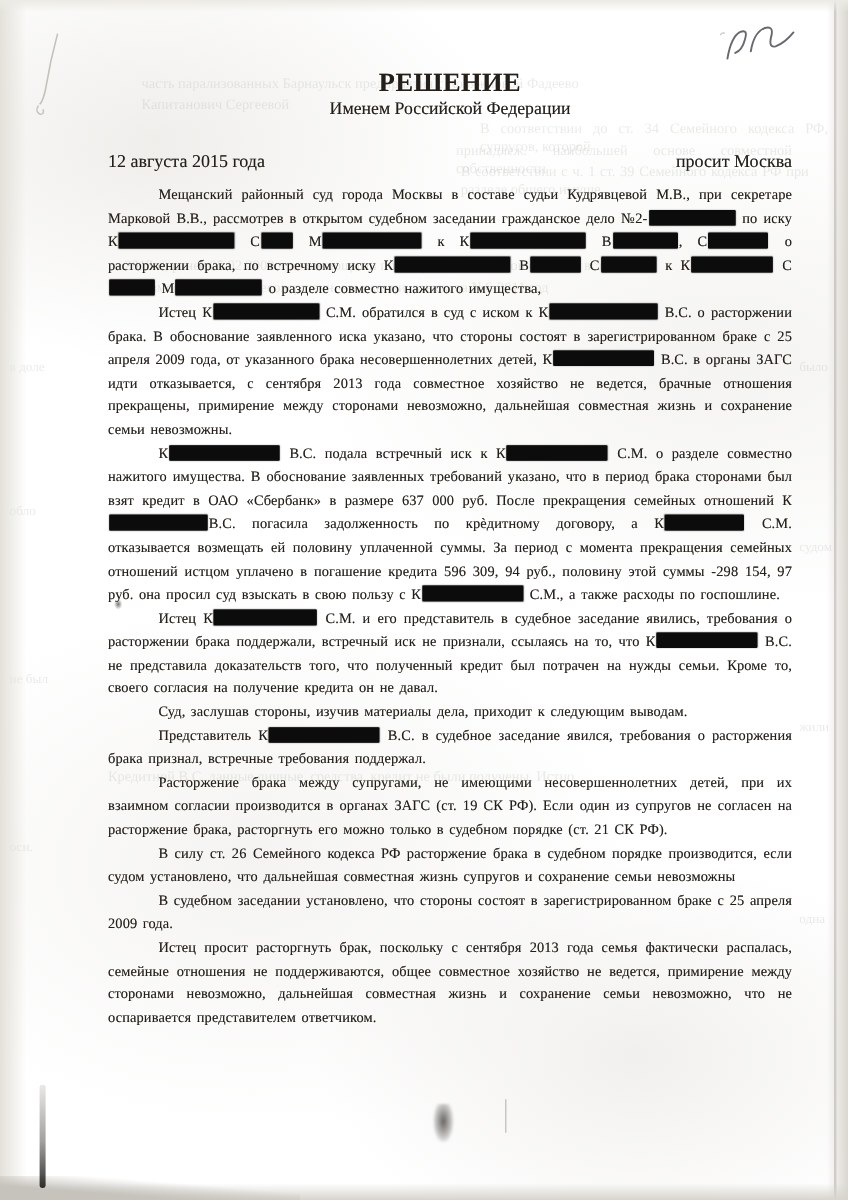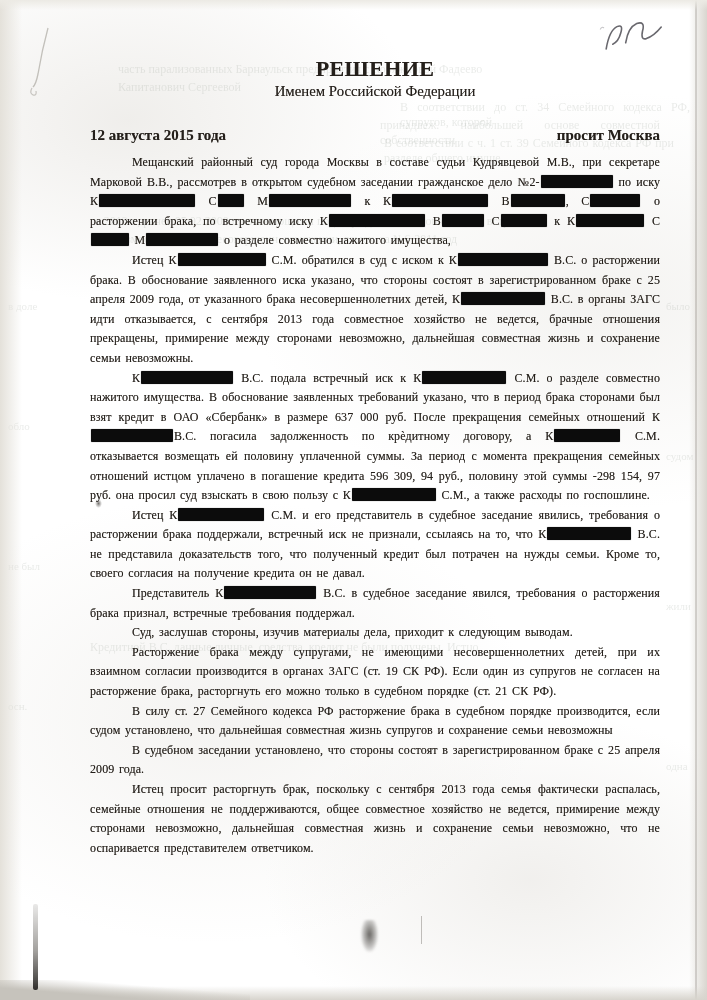--- a/index.html
+++ b/index.html
@@ -50,21 +50,21 @@
   .bleed-layer{position:absolute;inset:0;z-index:1;pointer-events:none;}
   .bleed{position:absolute;color:#7f8a7d;opacity:.16;filter:blur(.4px);
     font-family:"Liberation Serif","DejaVu Serif",serif;line-height:1.25;
     text-align:justify;overflow:hidden;white-space:normal;}
   
   .content{position:absolute;z-index:3;left:90px;top:56px;width:570px;}
   .title{text-align:center;font-weight:bold;font-size:22px;letter-spacing:.4px;
     text-shadow:0 0 .5px rgba(36,31,26,.55);}
   .subtitle{text-align:center;font-weight:normal;font-size:14.8px;margin-top:1px;
     text-shadow:0 0 .5px rgba(36,31,26,.55);}
-  .dateline{display:flex;justify-content:space-between;font-weight:bold;
+  .dateline{display:flex;justify-content:space-between;font-weight:normal;
     font-size:15px;margin-top:27px;text-shadow:0 0 .5px rgba(36,31,26,.5);}
   .paras{margin-top:9px;}
   .para{margin:0;font-size:12px;line-height:19.6px;text-align:justify;
     text-indent:42px;word-spacing:1.5px;letter-spacing:.1px;
     text-shadow:0 0 .45px rgba(36,31,26,.5);}
   .para.heading{text-align:center;text-indent:0;font-weight:bold;font-size:15.5px;
     letter-spacing:1.8px;margin:13px 0 14px;}
   .redact{display:inline-block;height:13px;background:#0c0c0c;
     vertical-align:-2px;border-radius:1px;margin:0 1px;box-shadow:0 0 1px rgba(0,0,0,.6);}
 </style>
@@ -120,22 +120,22 @@
     <div class="subtitle">Именем Российской Федерации</div>
     <div class="dateline">
       <span>12 августа 2015 года</span>
       <span>просит Москва</span>
     </div>
     <div class="paras">
         <p class="para">Мещанский районный суд города Москвы в составе судьи Кудрявцевой  М.В., при секретаре Марковой В.В., рассмотрев в открытом судебном заседании гражданское дело №2-<span class="redact" style="width: 72px;"></span>  по  иску  К<span class="redact" style="width: 96px;"></span> С<span class="redact" style="width: 26px;"></span> М<span class="redact" style="width: 82px;"></span>  к  К<span class="redact" style="width: 96px;"></span> В<span class="redact" style="width: 54px;"></span>, С<span class="redact" style="width: 50px;"></span> о расторжении брака, по встречному иску К<span class="redact" style="width: 96px;"></span> В<span class="redact" style="width: 42px;"></span> С<span class="redact" style="width: 46px;"></span> к К<span class="redact" style="width: 68px;"></span> С<span class="redact" style="width: 38px;"></span> М<span class="redact" style="width: 72px;"></span> о разделе совместно нажитого имущества,</p>
         <p class="para">Истец К<span class="redact" style="width: 88px;"></span> С.М. обратился в суд с иском к К<span class="redact" style="width: 90px;"></span> В.С. о расторжении брака. В обоснование заявленного иска указано, что стороны состоят в зарегистрированном браке с 25 апреля 2009 года, от указанного брака несовершеннолетних детей, К<span class="redact" style="width: 84px;"></span> В.С. в органы ЗАГС идти отказывается,  с сентября 2013 года совместное хозяйство не ведется, брачные отношения прекращены, примирение между сторонами невозможно, дальнейшая совместная жизнь и сохранение семьи невозможны.</p>
         <p class="para">К<span class="redact" style="width: 92px;"></span> В.С. подала встречный иск к К<span class="redact" style="width: 84px;"></span> С.М. о разделе совместно нажитого имущества. В обоснование заявленных требований указано, что в период брака сторонами был взят кредит в ОАО «Сбербанк» в размере 637 000 руб. После прекращения семейных отношений К<span class="redact" style="width: 82px;"></span>В.С. погасила задолженность по крѐдитному договору, а К<span class="redact" style="width: 66px;"></span> С.М. отказывается возмещать ей половину уплаченной суммы. За период с момента прекращения семейных отношений  истцом уплачено в погашение кредита 596 309, 94  руб., половину этой суммы -298 154, 97  руб. она просил суд взыскать в свою пользу с К<span class="redact" style="width: 84px;"></span> С.М., а также расходы по госпошлине.</p>
         <p class="para">Истец К<span class="redact" style="width: 86px;"></span> С.М. и его представитель в судебное заседание явились, требования о расторжении брака поддержали, встречный иск не признали, ссылаясь на то, что К<span class="redact" style="width: 84px;"></span> В.С. не представила доказательств того, что полученный кредит был потрачен на нужды семьи. Кроме то, своего согласия на получение кредита он не давал.</p>
+        <p class="para">Суд, заслушав стороны, изучив материалы дела, приходит к следующим выводам.</p>
         <p class="para">Представитель К<span class="redact" style="width: 92px;"></span> В.С.  в судебное заседание  явился, требования о расторжения брака признал, встречные требования поддержал.</p>
-        <p class="para">Суд, заслушав стороны, изучив материалы дела, приходит к следующим выводам.</p>
         <p class="para">Расторжение брака между супругами, не имеющими несовершеннолетних детей, при их взаимном согласии производится в органах ЗАГС (ст. 19 СК РФ). Если один из супругов не согласен на расторжение брака, расторгнуть его можно только в судебном порядке (ст. 21 СК РФ).</p>
-        <p class="para">В силу ст. 27 Семейного кодекса РФ расторжение брака в судебном порядке производится, если судом установлено, что дальнейшая совместная жизнь супругов и сохранение семьи невозможны</p>
+        <p class="para">В силу ст. 26 Семейного кодекса РФ расторжение брака в судебном порядке производится, если судом установлено, что дальнейшая совместная жизнь супругов и сохранение семьи невозможны</p>
         <p class="para">В судебном заседании установлено, что стороны состоят в зарегистрированном браке с 25 апреля 2009 года.</p>
         <p class="para">Истец  просит расторгнуть брак, поскольку с сентября 2013 года семья фактически распалась, семейные отношения не поддерживаются, общее совместное хозяйство не ведется, примирение между сторонами невозможно, дальнейшая совместная жизнь и сохранение семьи невозможно, что не оспаривается представителем ответчиком.</p>
       </div>
   </div>
 
 </div>
 
 </body></html>

